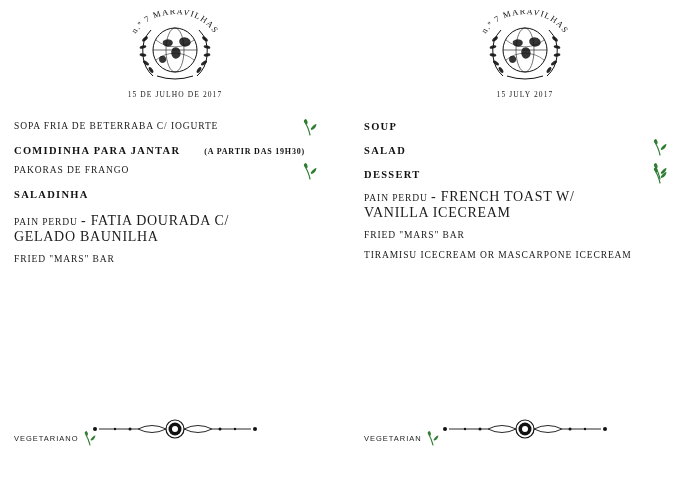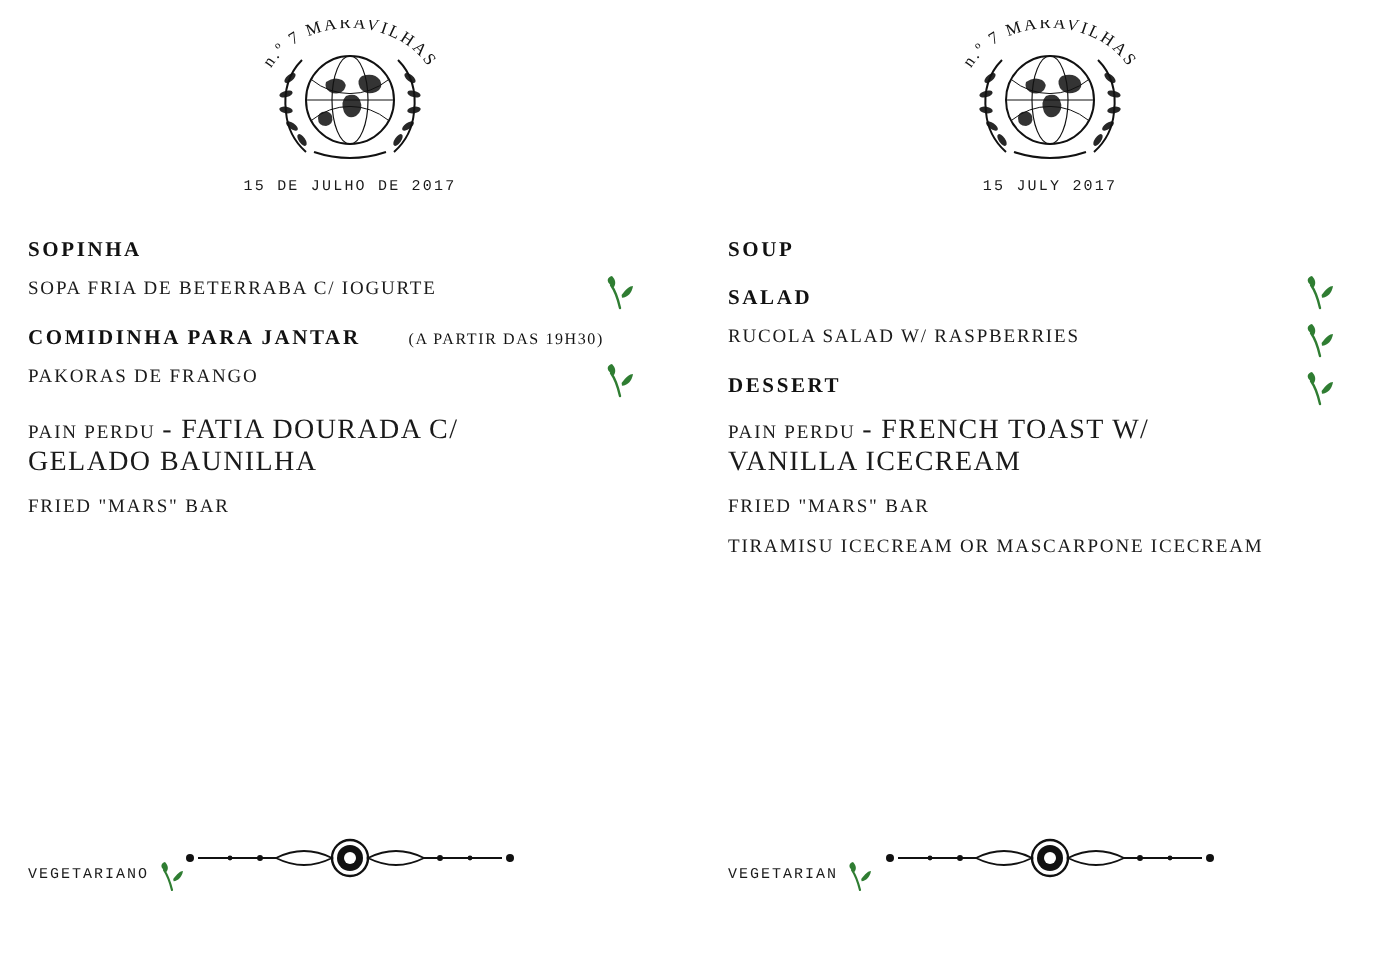--- a/index.html
+++ b/index.html
@@ -42,21 +42,21 @@
     padding-top: 10px;
   }
   .logo {
     position: relative;
     width: 116px;
     height: 74px;
   }
   .logo svg { display: block; }
   .logo-date {
     margin-top: 6px;
-    font-family: Liberation Mono, monospace;
+    font-family: Liberation Serif, serif;
     font-size: 7.5px;
     letter-spacing: 1.1px;
     color: #1a1a1a;
     text-transform: uppercase;
   }
 
   
   .menu {
     padding: 22px 18px 0 14px;
   }
@@ -69,21 +69,21 @@
     font-weight: bold;
     font-size: 10.5px;
     letter-spacing: 1.3px;
     text-transform: uppercase;
     color: #111;
     margin-bottom: 9px;
   }
   .section-head .qualifier {
     font-size: 8px;
     letter-spacing: 0.8px;
-    font-weight: normal;
+    font-weight: bold;
     padding-left: 20px;
   }
   .item {
     position: relative;
     font-family: Liberation Serif, serif;
     font-size: 9.5px;
     letter-spacing: 0.9px;
     text-transform: uppercase;
     color: #1a1a1a;
     line-height: 1.15;
@@ -121,21 +121,21 @@
   }
   .footer-legend {
     position: absolute;
     left: 14px;
     bottom: 0px;
     display: flex;
     align-items: center;
     gap: 4px;
   }
   .footer-legend .legend-label {
-    font-family: Liberation Mono, monospace;
+    font-family: Liberation Sans, sans-serif;
     font-size: 7.5px;
     letter-spacing: 1px;
     text-transform: uppercase;
     color: #1a1a1a;
   }
   .footer-legend .veg-inline {
     width: 14px;
     height: 16px;
   }
 </style>
@@ -181,41 +181,41 @@
               <ellipse cx="82" cy="60" rx="3.4" ry="1.6" transform="rotate(-55 82 60)"></ellipse>
             </g>
             <path d="M40,66 q18,6 36,0" fill="none" stroke="#111" stroke-width="1"></path>
           </svg>
         </div>
         <div class="logo-date">15 DE JULHO DE 2017</div>
       </div>
 
       <div class="menu">
           <div class="section">
-            <div class="section-head"><span>SOPINHA</span></div>
             <div class="item"><span>SOPA FRIA DE BETERRABA C/ IOGURTE</span><span class="veg">
                 <svg viewBox="0 0 16 18" width="16" height="18" xmlns="http://www.w3.org/2000/svg">
                   <path d="M8,17 C7,12.5 6,9 3.5,5.5" fill="none" stroke="#2f7d32" stroke-width="1.2" stroke-linecap="round"></path>
                   <path d="M3.5,5.5 C1,4 1.5,1.5 4,1 C5.8,2.8 6.2,5 4.8,6.8 z" fill="#2f7d32"></path>
                   <path d="M8.8,10.5 C11,7.5 12.8,6 14.5,6 C14,9.5 11.7,11.8 9,11.9 z" fill="#2f7d32"></path>
                 </svg>
               </span></div>
           </div>
           <div class="section">
             <div class="section-head"><span>COMIDINHA PARA JANTAR</span> <span class="qualifier">(A PARTIR DAS 19H30)</span></div>
             <div class="item"><span class="veg">
                 <svg viewBox="0 0 16 18" width="16" height="18" xmlns="http://www.w3.org/2000/svg">
                   <path d="M8,17 C7,12.5 6,9 3.5,5.5" fill="none" stroke="#2f7d32" stroke-width="1.2" stroke-linecap="round"></path>
                   <path d="M3.5,5.5 C1,4 1.5,1.5 4,1 C5.8,2.8 6.2,5 4.8,6.8 z" fill="#2f7d32"></path>
                   <path d="M8.8,10.5 C11,7.5 12.8,6 14.5,6 C14,9.5 11.7,11.8 9,11.9 z" fill="#2f7d32"></path>
                 </svg>
               </span></div>
             <div class="item"><span>PAKORAS DE FRANGO</span></div>
           </div>
           <div class="section">
+            <div class="section-head"><span>SALADINHA</span></div>
           </div>
           <div class="section">
             <div class="item"><span>PAIN PERDU</span> <span class="sub">- FATIA DOURADA C/ GELADO BAUNILHA</span></div>
             <div class="item"><span>FRIED "MARS" BAR</span></div>
           </div>
         </div>
 
       <div class="footer">
         <div class="ornament">
           <svg viewBox="0 0 200 26" width="200" height="26" xmlns="http://www.w3.org/2000/svg">
@@ -296,21 +296,21 @@
             <div class="item"><span class="veg">
                 <svg viewBox="0 0 16 18" width="16" height="18" xmlns="http://www.w3.org/2000/svg">
                   <path d="M8,17 C7,12.5 6,9 3.5,5.5" fill="none" stroke="#2f7d32" stroke-width="1.2" stroke-linecap="round"></path>
                   <path d="M3.5,5.5 C1,4 1.5,1.5 4,1 C5.8,2.8 6.2,5 4.8,6.8 z" fill="#2f7d32"></path>
                   <path d="M8.8,10.5 C11,7.5 12.8,6 14.5,6 C14,9.5 11.7,11.8 9,11.9 z" fill="#2f7d32"></path>
                 </svg>
               </span></div>
           </div>
           <div class="section">
             <div class="section-head"><span>SALAD</span></div>
-            <div class="item"><span>RUCOLA SALAD W/ RASPBERRIES</span><span class="veg">
+            <div class="item"><span class="veg">
                 <svg viewBox="0 0 16 18" width="16" height="18" xmlns="http://www.w3.org/2000/svg">
                   <path d="M8,17 C7,12.5 6,9 3.5,5.5" fill="none" stroke="#2f7d32" stroke-width="1.2" stroke-linecap="round"></path>
                   <path d="M3.5,5.5 C1,4 1.5,1.5 4,1 C5.8,2.8 6.2,5 4.8,6.8 z" fill="#2f7d32"></path>
                   <path d="M8.8,10.5 C11,7.5 12.8,6 14.5,6 C14,9.5 11.7,11.8 9,11.9 z" fill="#2f7d32"></path>
                 </svg>
               </span></div>
           </div>
           <div class="section">
             <div class="section-head"><span>DESSERT</span><span class="veg">
                 <svg viewBox="0 0 16 18" width="16" height="18" xmlns="http://www.w3.org/2000/svg">

